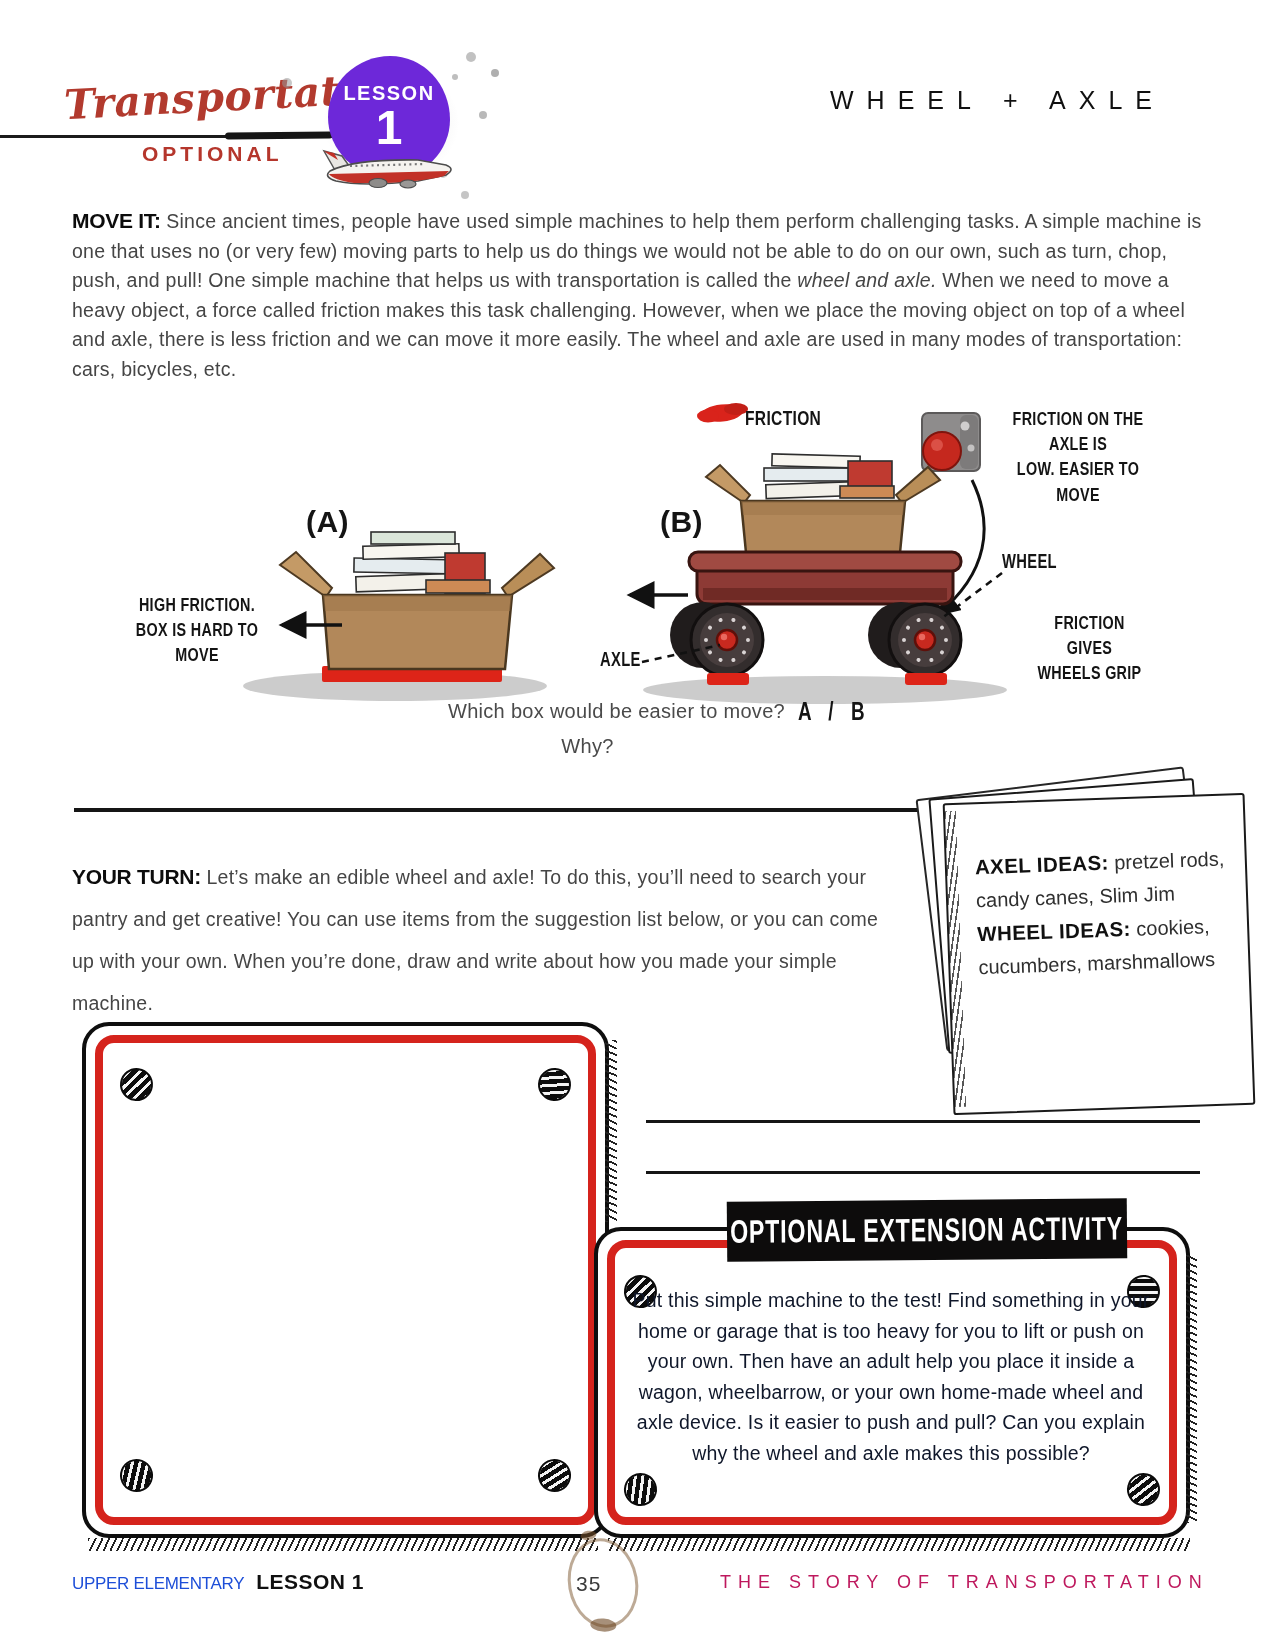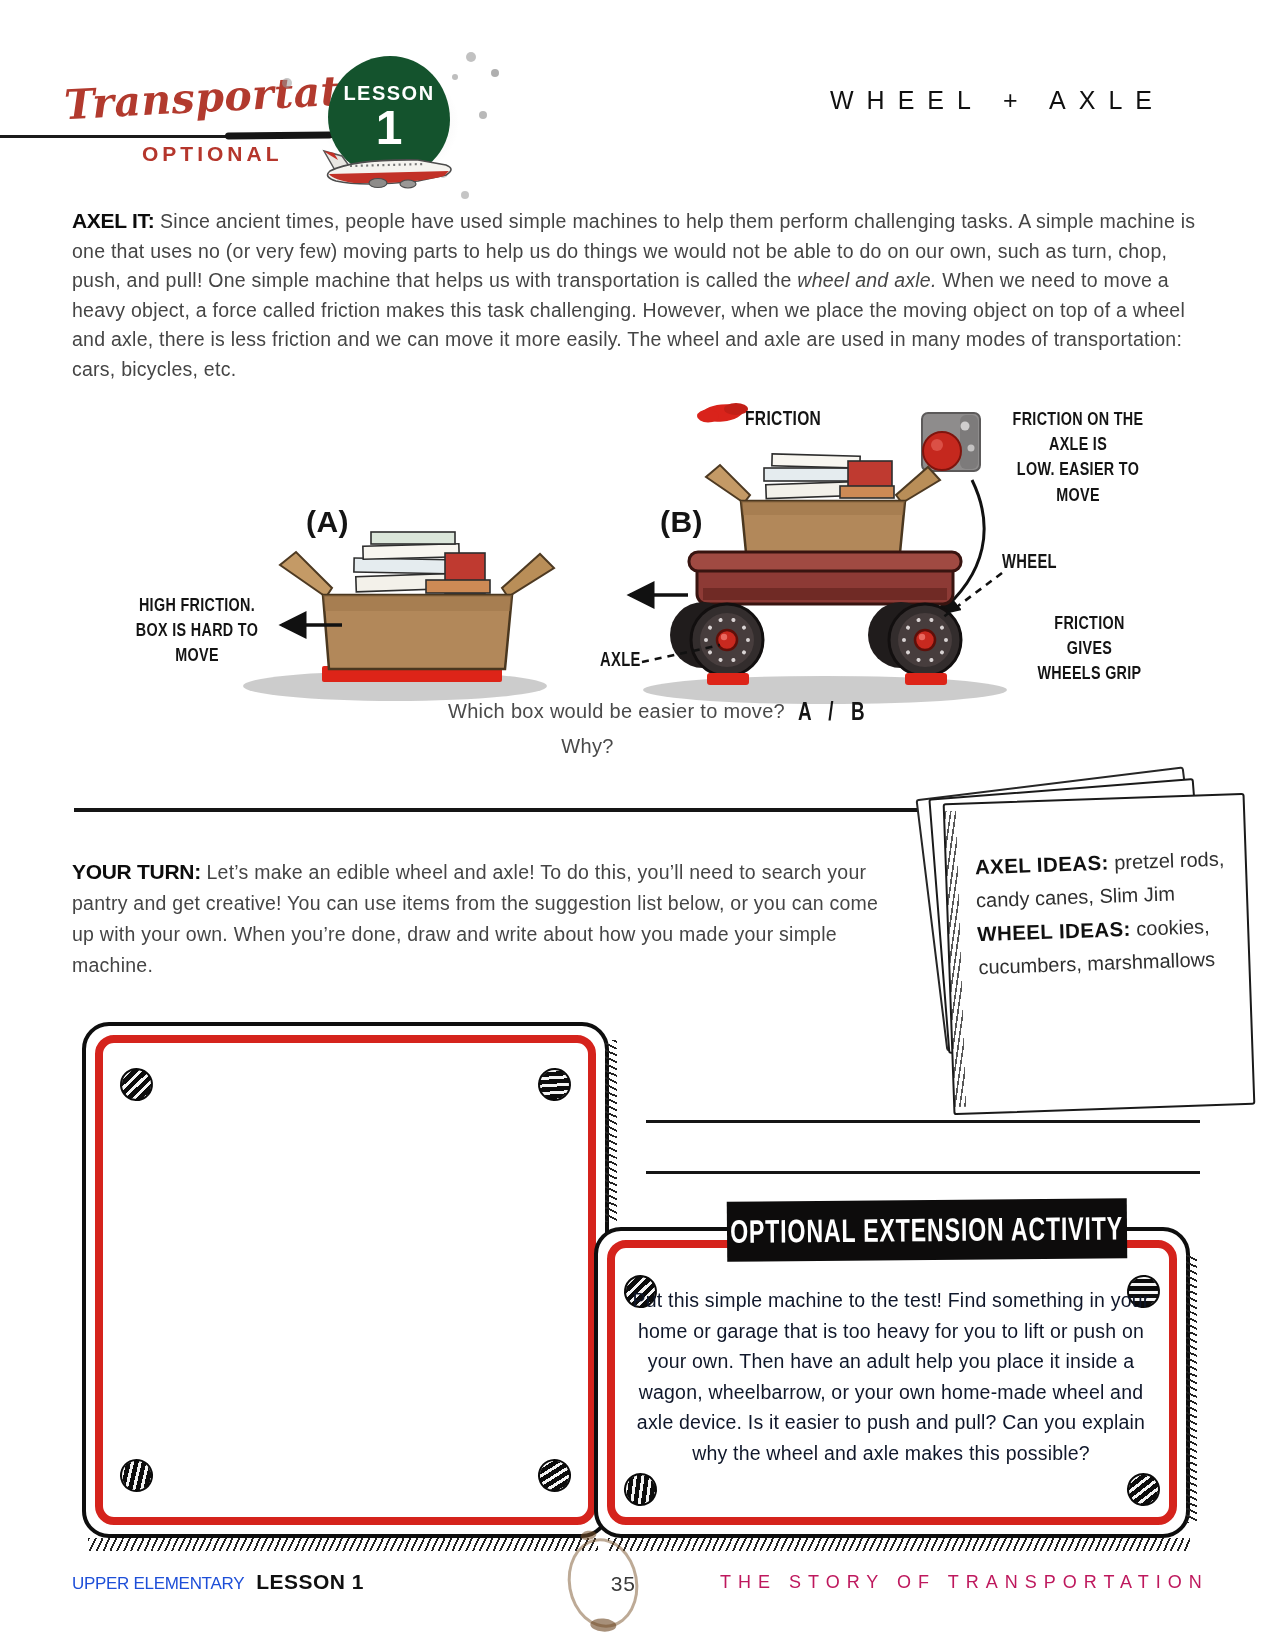--- a/index.html
+++ b/index.html
@@ -18,21 +18,21 @@
   .o-left{transform-origin:left top;}
   .o-center{transform-origin:center top;}
   
   .hdr-rule{left:0;top:135px;width:333px;height:3px;background:#1b1b1b;}
   .hdr-brush{left:225px;top:132px;width:108px;height:7px;background:#161616;border-radius:4px;transform:rotate(-.6deg);}
   .brand{left:64px;top:72px;font-family:"DejaVu Serif",serif;font-style:italic;font-weight:700;
          font-size:41px;color:#b23a2e;transform:rotate(-3deg);letter-spacing:.5px;white-space:nowrap;}
   .brand-sub{left:142px;top:142px;font-size:21px;font-weight:700;color:#b5362c;letter-spacing:4px;}
   .badge-wash{left:296px;top:44px;width:190px;height:158px;border-radius:50%;
       background:radial-gradient(closest-side,rgba(70,70,70,.16),rgba(70,70,70,0) 72%);}
-  .badge{left:328px;top:56px;width:122px;height:122px;background:#14532d;color:#fff;
+  .badge{left:328px;top:56px;width:122px;height:122px;background:#6d28d9;color:#fff;
       border-radius:51% 49% 48% 52%/50% 52% 48% 50%;text-align:center;}
   .badge .lesson{margin-top:26px;font-size:20px;font-weight:700;letter-spacing:1.5px;}
   .badge .num{font-size:48px;font-weight:800;line-height:46px;}
   .splat{left:452px;top:74px;width:6px;height:6px;border-radius:50%;background:#8a8a8a;opacity:.55;
       box-shadow:16px -20px 0 2px #909090,-168px 6px 0 2px #9a9a9a,28px 38px 0 1px #808080,
                  40px -4px 0 1px #6f6f6f,-12px 96px 0 2px #a8a8a8,10px 118px 0 1px #979797;}
   .topic{left:830px;top:86px;width:312px;text-align:right;font-size:25px;font-weight:500;
       color:#101010;letter-spacing:13px;white-space:nowrap;}
   
   .readit{left:72px;top:206px;width:1136px;}
@@ -70,21 +70,21 @@
       transform:scale(.8,1.12);}
   .ext-text{left:626px;top:1285px;width:530px;text-align:center;font-size:19.5px;line-height:30.5px;
       color:#0f172a;letter-spacing:.2px;}
   
   .hatch{background:repeating-linear-gradient(115deg,#222 0 1.8px,transparent 1.8px 6.2px);}
   .hatch-v{background:repeating-linear-gradient(25deg,#222 0 1.8px,transparent 1.8px 6.2px);}
   
   .foot-left{left:72px;top:1570px;white-space:nowrap;}
   .foot-level{font-size:17px;font-weight:400;color:#1d4ed8;letter-spacing:-.3px;}
   .foot-lesson{font-size:21px;font-weight:800;color:#101010;margin-left:12px;letter-spacing:.5px;}
-  .page-num{left:576px;top:1572px;width:60px;text-align:right;font-size:21px;color:#3a3a3a;letter-spacing:1px;}
+  .page-num{left:576px;top:1572px;width:60px;text-align:left;font-size:21px;color:#3a3a3a;letter-spacing:1px;}
   .coffee{left:568px;top:1538px;width:64px;height:84px;border:3px solid rgba(124,86,46,.5);
       border-radius:50%;transform:rotate(-10deg);}
   .coffee::after{content:"";position:absolute;left:12px;bottom:-6px;width:26px;height:13px;
       background:rgba(108,70,34,.6);border-radius:50%;transform:rotate(14deg);}
   .coffee::before{content:"";position:absolute;left:18px;top:-12px;width:16px;height:9px;
       background:rgba(120,80,40,.55);border-radius:50%;}
   .foot-series{left:720px;top:1572px;width:482px;font-size:18px;font-weight:500;
       color:#be185d;letter-spacing:7px;white-space:nowrap;}
 </style>
 </head>
@@ -105,21 +105,21 @@
   <polygon points="8,8 4,5 14,7 18,14" fill="#c23127"></polygon>
   <path d="M 10 25 Q 34 13 98 14 L 126 19 Q 136 23 126 29 L 98 35 Q 42 41 16 35 Q 3 31 10 25 Z" fill="#f5f3ef" stroke="#4d4d4d" stroke-width="1.6"></path>
   <path d="M 9 28 L 129 25 L 124 30 Q 95 38 34 37 Q 13 34 9 28 Z" fill="#c23127"></path>
   <line x1="30" y1="20" x2="104" y2="18" stroke="#777" stroke-width="2.2" stroke-dasharray="2 3.4"></line>
   <ellipse cx="58" cy="37" rx="9" ry="4.5" fill="#8e8c8a" stroke="#4d4d4d" stroke-width="1.2"></ellipse>
   <ellipse cx="88" cy="38" rx="8" ry="4" fill="#9a9896" stroke="#4d4d4d" stroke-width="1.2"></ellipse>
 </svg>
 <div class="abs topic">WHEEL + AXLE</div>
 
 <p class="abs readit body-text" style="margin:0;">
-  <span class="sechead">AXEL IT:</span>
+  <span class="sechead">MOVE IT:</span>
   <span>Since ancient times, people have used simple machines to help them perform challenging tasks. A simple machine is one that uses no (or very few) moving parts to help us do things we would not be able to do on our own, such as turn, chop, push, and pull! One simple machine that helps us with transportation is called the </span><i>wheel and axle.</i><span> When we need to move a heavy object, a force called friction makes this task challenging. However, when we place the moving object on top of a wheel and axle, there is less friction and we can move it more easily. The wheel and axle are used in many modes of transportation: cars, bicycles, etc.</span>
 </p>
 
 <svg class="abs" style="left:60px;top:385px" width="1140" height="330" viewBox="0 0 1140 330">
   <defs>
     <marker id="ah" markerWidth="10" markerHeight="10" refX="7" refY="4" orient="auto">
       <path d="M0,0 L8,4 L0,8 Z" fill="#111"></path>
     </marker>
     <g id="wheelG">
       <circle cx="-24" cy="-5" r="33" fill="#201c1c"></circle>
@@ -210,21 +210,21 @@
 <div class="abs hand dblock cond o-center" style="left:1022px;top:610px;width:135px;">
   <div>FRICTION GIVES</div>
   <div>WHEELS GRIP</div>
 </div>
 <div class="abs question" style="left:385px;top:700px;width:400px;text-align:right;">Which box would be easier to move?</div>
 <div class="abs hand choices cond o-left" style="left:798px;top:697px;">A / B</div>
 <div class="abs question" style="left:540px;top:735px;width:95px;text-align:center;">Why?</div>
 
 <div class="abs divider"></div>
 
-<p class="abs yourturn body-text" style="margin:0;line-height:31px;">
+<p class="abs yourturn body-text" style="margin:0;line-height:42px;">
   <span class="sechead">YOUR TURN:</span>
   <span>Let’s make an edible wheel and axle! To do this, you’ll need to search your pantry and get creative! You can use items from the suggestion list below, or you can come up with your own. When you’re done, draw and write about how you made your simple machine.</span>
 </p>
 
 <div class="abs card-back2"></div>
 <div class="abs card-back1"></div>
 <div class="abs card">
   <div class="abs card-edge"></div>
   <div class="card-text"><span class="hand-lab">AXEL IDEAS:</span><span> pretzel rods, candy canes, Slim Jim </span><span class="hand-lab">WHEEL IDEAS:</span><span> cookies, cucumbers, marshmallows</span>
   </div>

